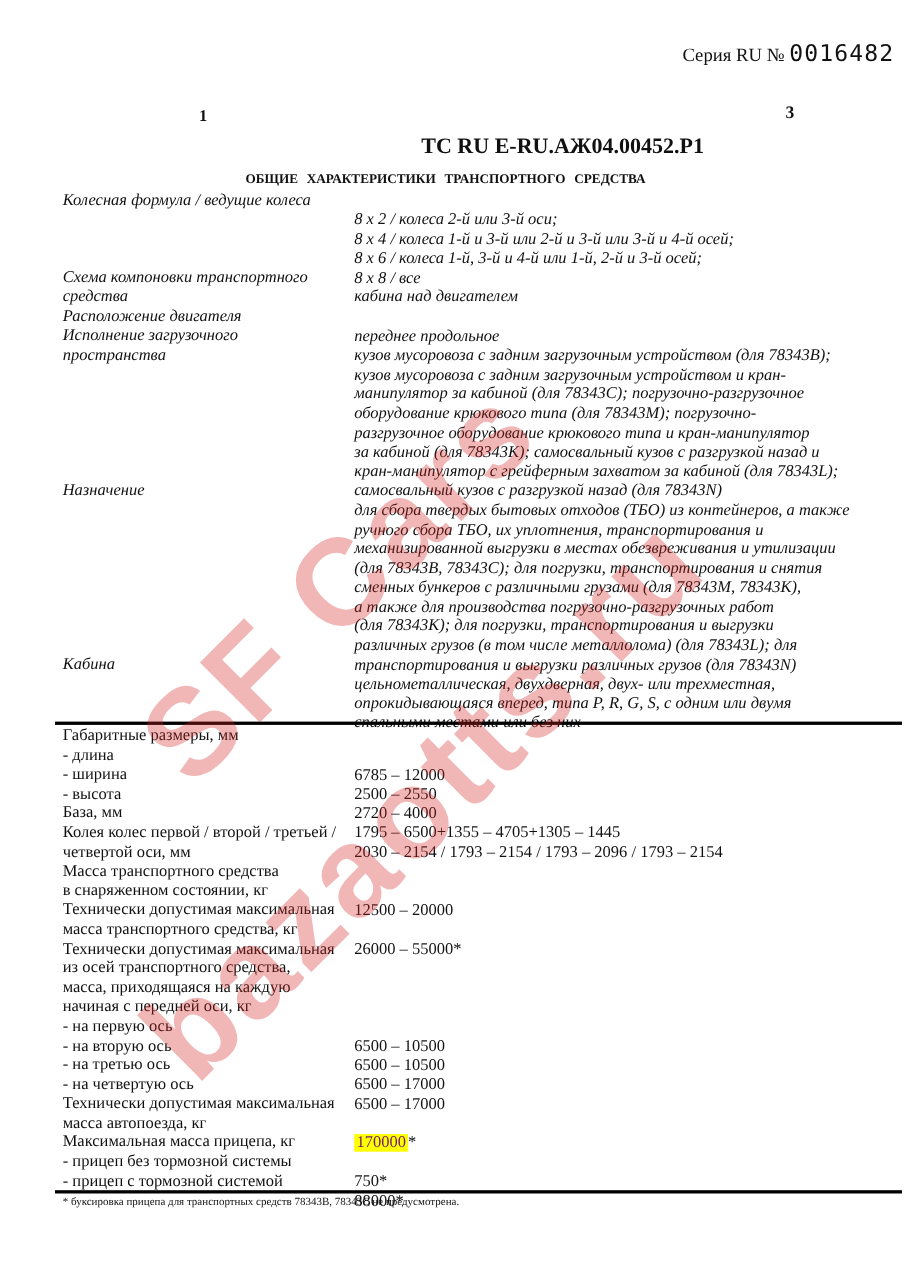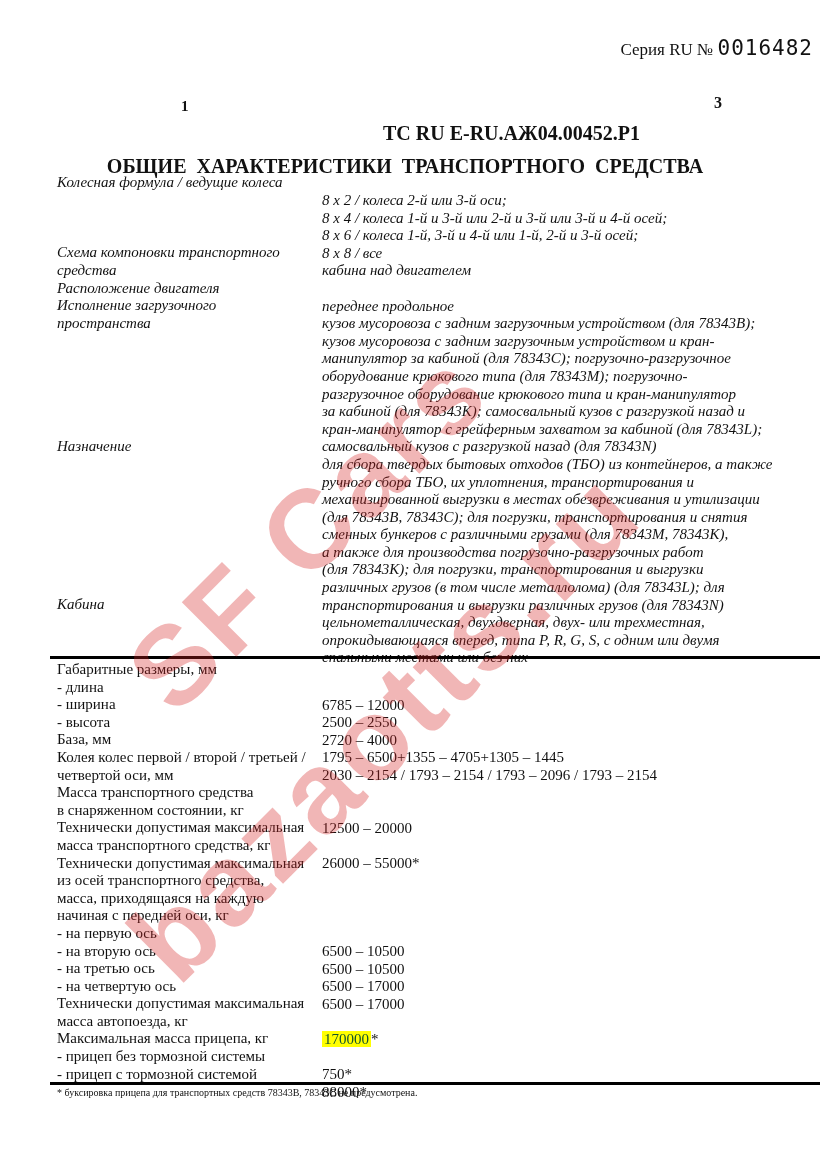--- a/index.html
+++ b/index.html
@@ -22,31 +22,31 @@
   }
   .pageno{position:absolute;font-weight:bold;}
   .pageno-left{left:181px;top:98px;font-size:15px;}
   .pageno-right{left:714px;top:94px;font-size:16px;}
   .docnum{
     position:absolute;left:383px;top:122px;
     font-weight:bold;font-size:20px;white-space:nowrap;
   }
   .title{
     position:absolute;left:0;top:155px;width:810px;
-    text-align:center;font-weight:bold;font-size:20px;
+    text-align:center;font-weight:bold;font-size:12px;
     word-spacing:5px;white-space:nowrap;
   }
   
   .part{position:absolute;left:57px;width:715px;}
   .part1{top:174px;font-style:italic;}
   .part2{top:661px;}
   .line{display:flex;height:17.6px;line-height:17.6px;font-size:15px;}
   .lbl{flex:0 0 265px;white-space:nowrap;overflow:visible;}
   .val{flex:1;white-space:nowrap;overflow:visible;margin-top:18px;}
-  mark{background:#ffff00;color:#14532d;padding:0 2px;}
+  mark{background:#ffff00;color:#701a75;padding:0 2px;}
   .rule{
     position:absolute;left:50px;width:770px;height:2.5px;background:#000;
   }
   .rule1{top:656px;}
   .rule2{top:1082px;}
   .footnote{
     position:absolute;left:57px;top:1087px;
     font-size:10px;white-space:nowrap;
   }
   

